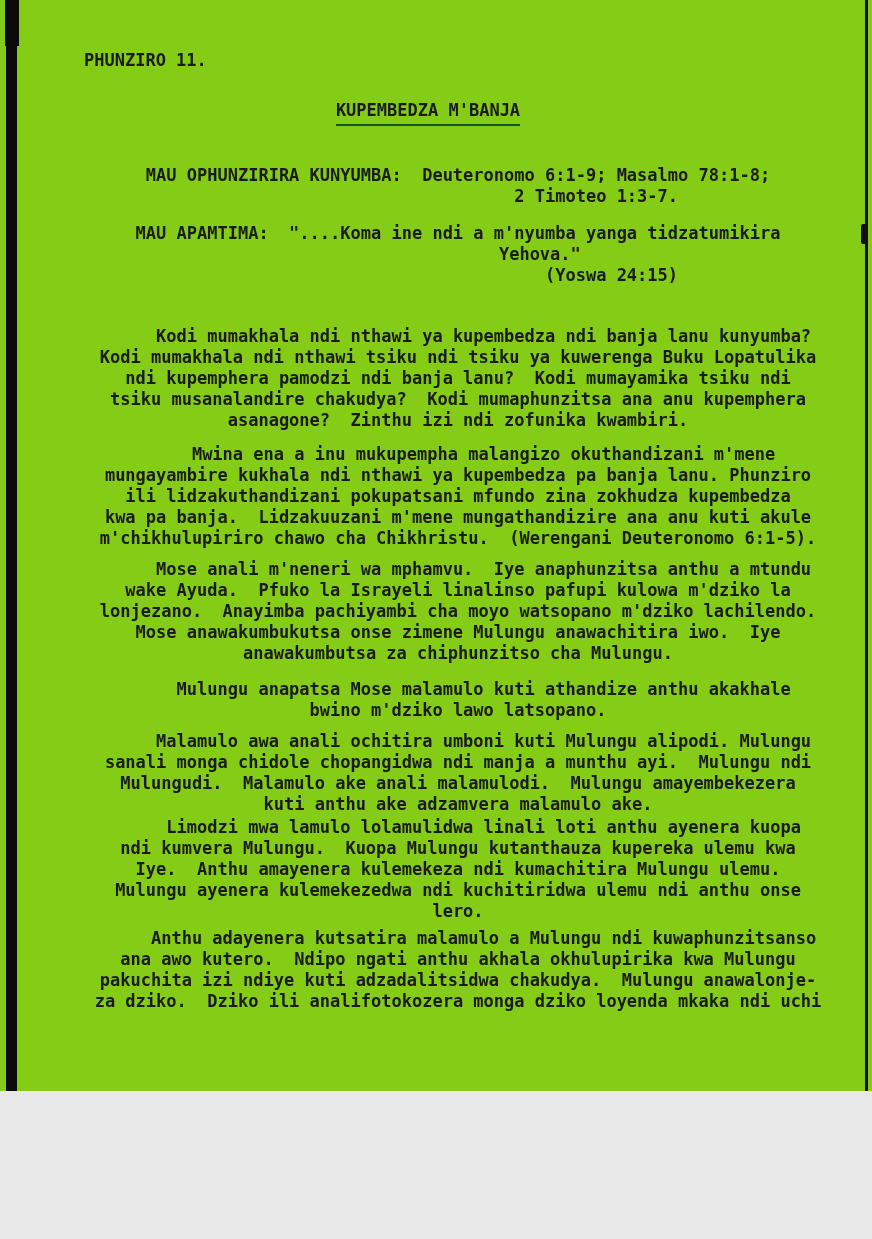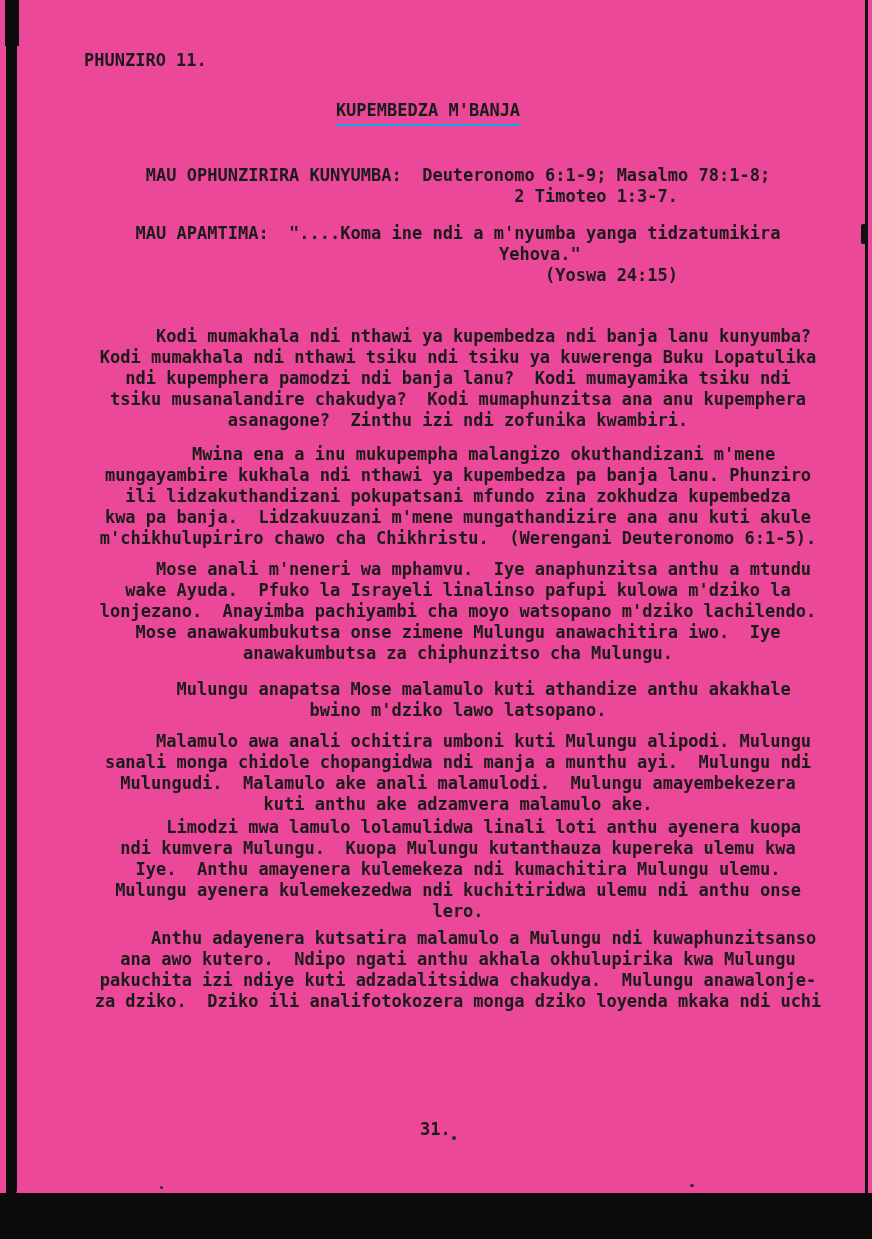--- a/index.html
+++ b/index.html
@@ -1,20 +1,20 @@
 <!DOCTYPE html>
 <html><head>
 <meta charset="utf-8">
 <style>
   html, body { margin: 0; padding: 0; background: #e8e8e8; }
   .page {
     position: relative;
     width: 872px;
-    height: 1239px;
-    background: #ec4899;
+    height: 1091px;
+    background: #84cc16;
     overflow: hidden;
     font-family: "DejaVu Sans Mono", "Liberation Mono", monospace;
     font-weight: 700;
     font-size: 17px;
     line-height: 21px;
     color: #1b1b1b;
   }
   .content {
     position: absolute;
     left: 84px;
@@ -28,21 +28,21 @@
     white-space: pre;
     text-align: center;
   }
   .title-row {
     margin-top: 29px;
     text-align: center;
     padding-right: 60px;
   }
   .underlined {
     display: inline-block;
-    border-bottom: 2px solid #0ea5e9;
+    border-bottom: 2px solid #14532d;
     padding-bottom: 3px;
   }
   .heading-row { margin-top: 21px; }
   .page-number {
     position: absolute;
     left: 420px;
     top: 1119px;
   }
   
   .edge-left {

